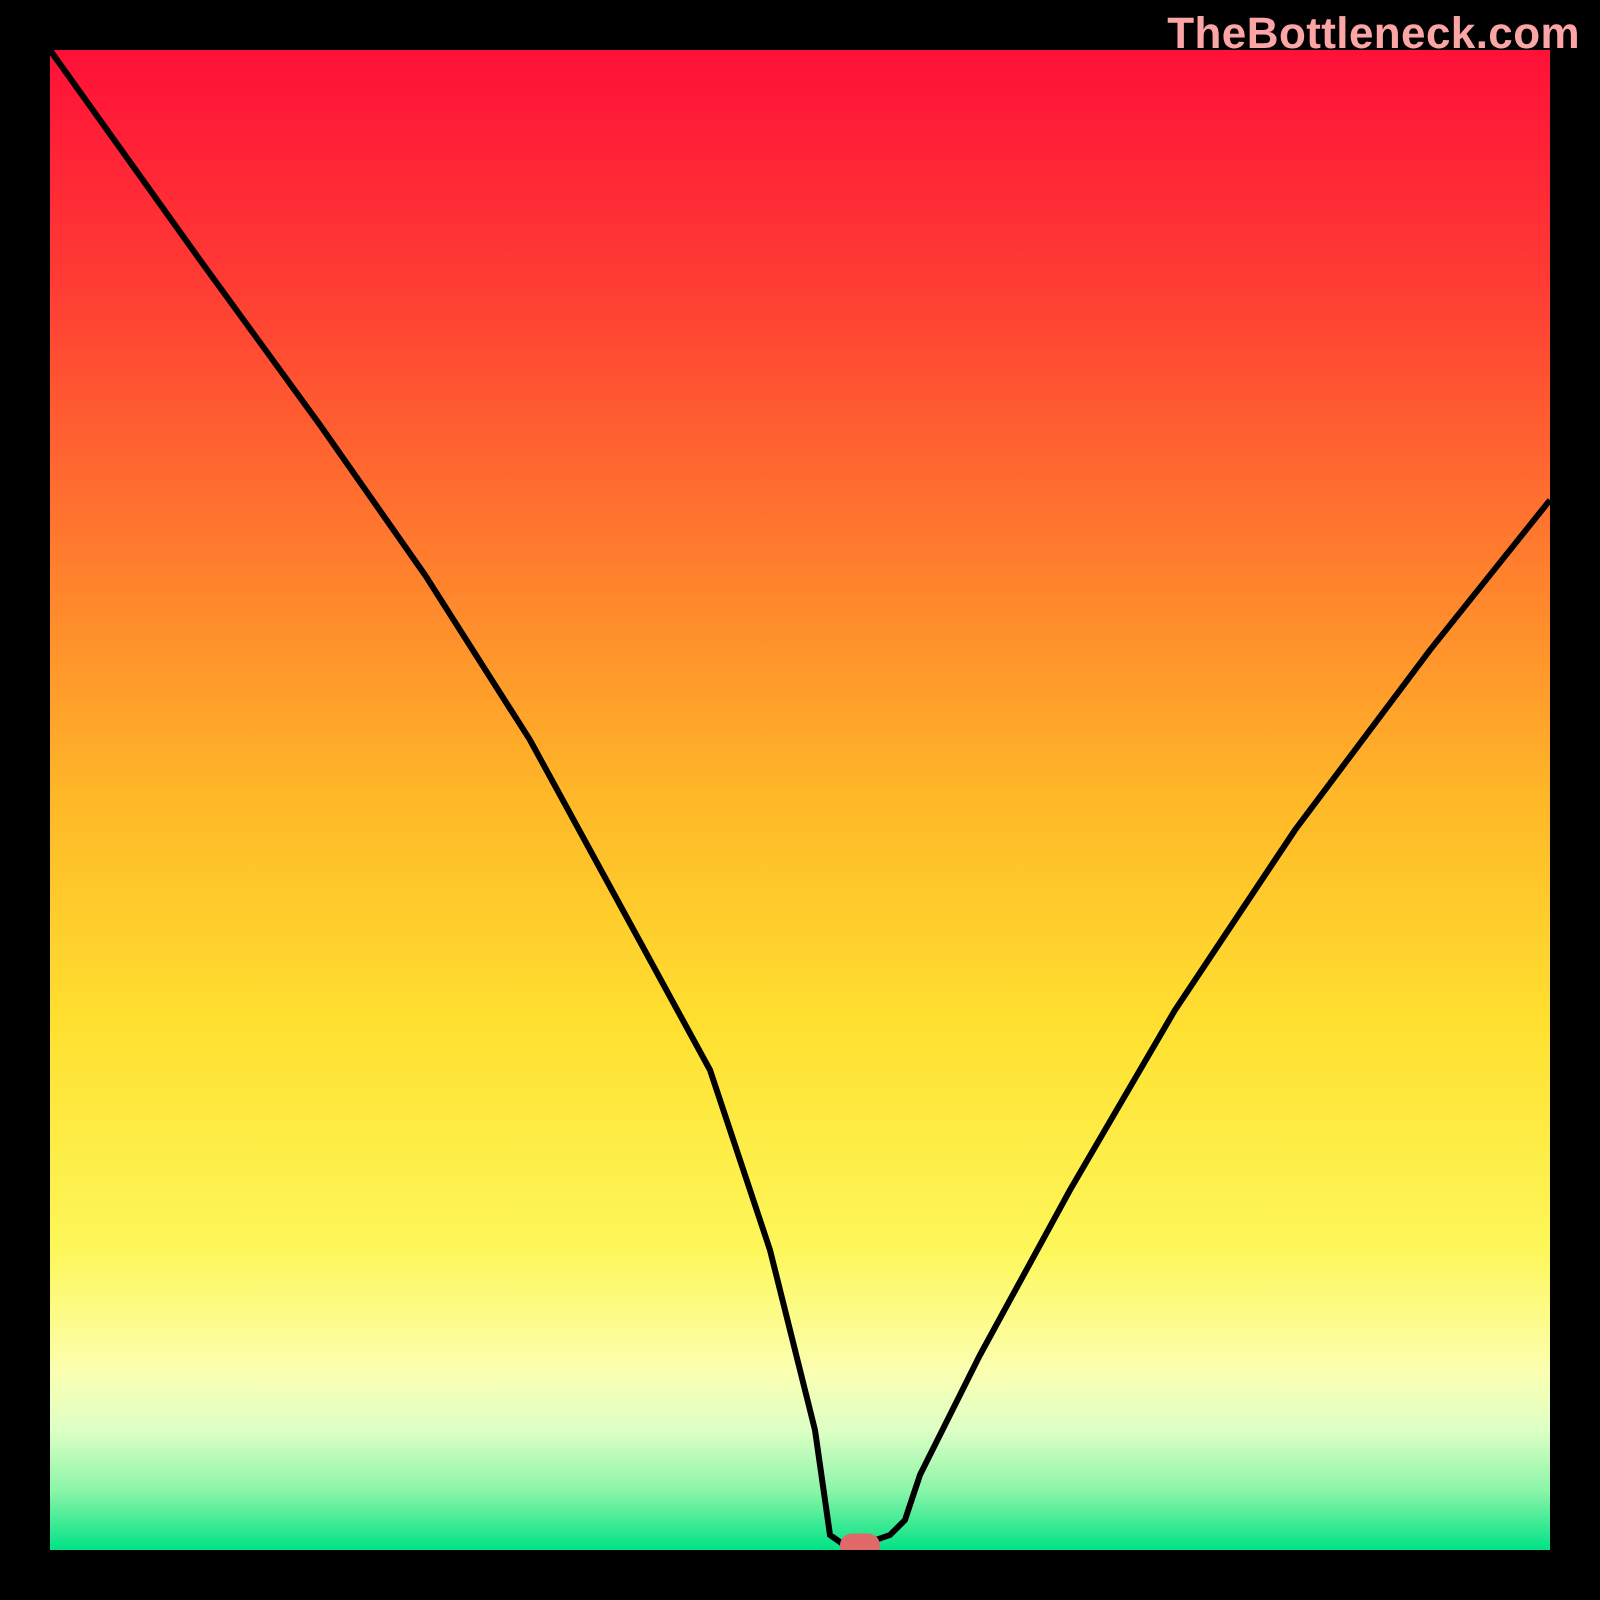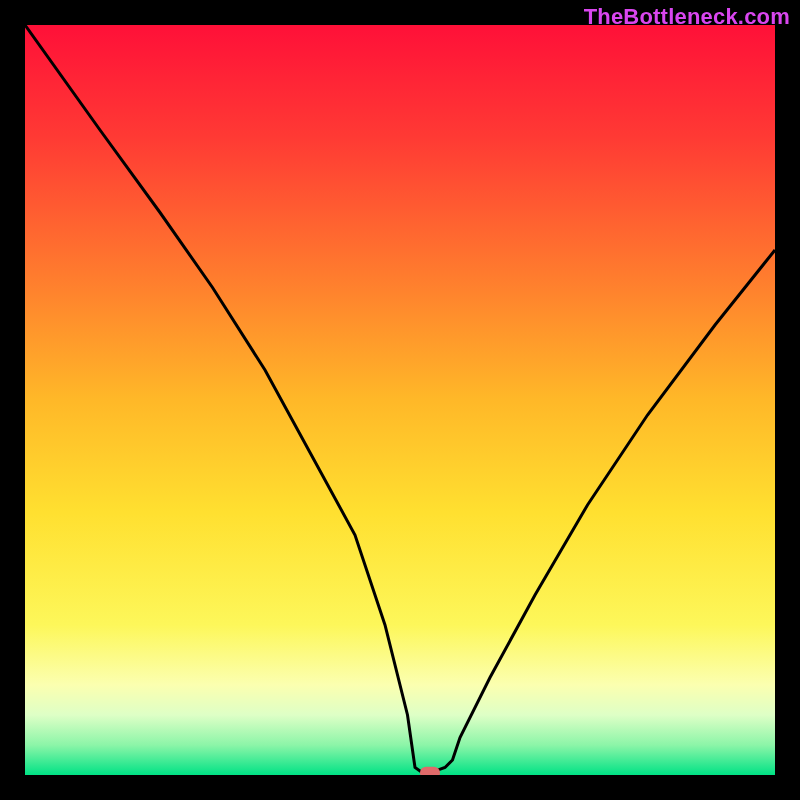--- a/index.html
+++ b/index.html
@@ -27,21 +27,21 @@
   }
   .plot-area svg {
     display: block;
     width: 750px;
     height: 750px;
   }
   .watermark {
     position: absolute;
     top: 4px;
     right: 10px;
-    color: #d946ef;
+    color: #fca5a5;
     font-size: 22px;
     font-weight: 600;
     letter-spacing: 0.2px;
     font-family: Arial, Helvetica, sans-serif;
   }
 </style>
 </head>
 <body>
 
 <div class="frame">

